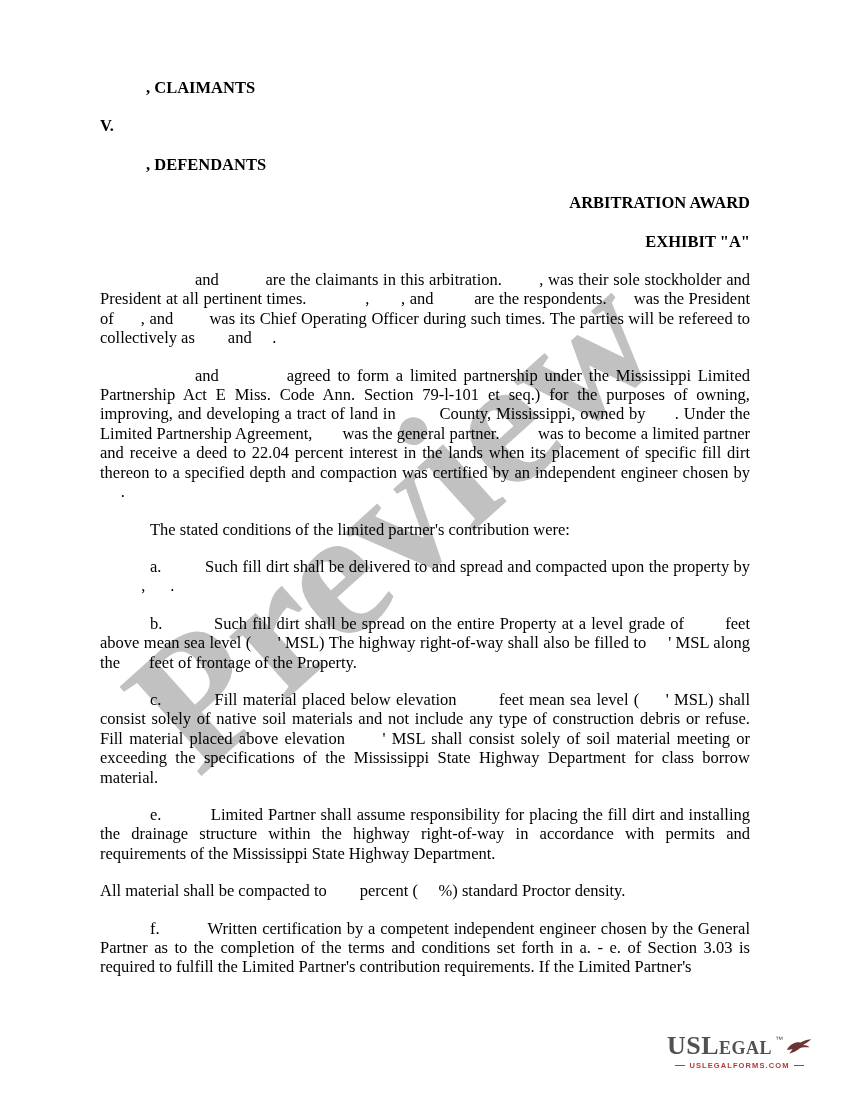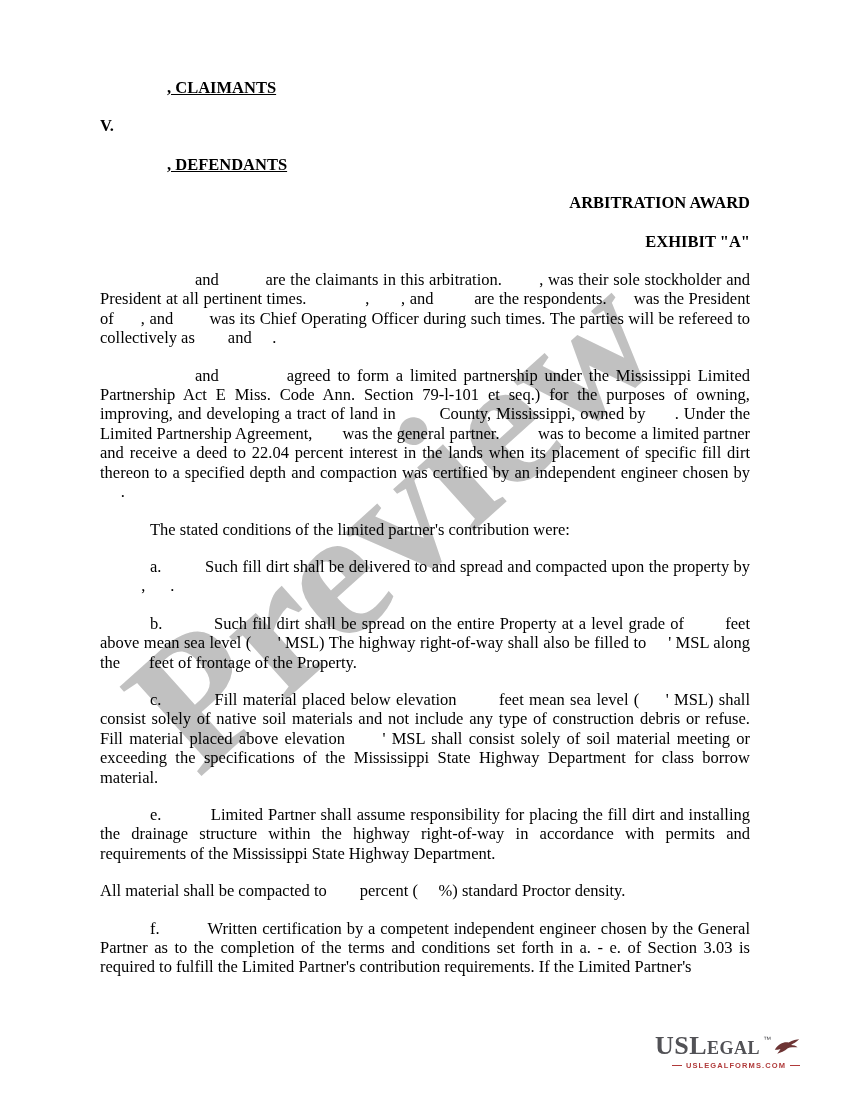--- a/index.html
+++ b/index.html
@@ -18,21 +18,21 @@
     position: relative;
     z-index: 1;
     padding: 78px 100px 0 100px;
     font-size: 16.5px;
     line-height: 19.4px;
   }
   .caption-line {
     font-weight: bold;
     margin: 0 0 19px 0;
   }
-  .caption-line.indented { margin-left: 67px; text-decoration: underline; }
+  .caption-line.indented { margin-left: 46px; }
   .heading {
     text-align: right;
     margin: 0 0 19px 0;
   }
   .heading.bold { font-weight: bold; }
   .para {
     margin: 0 0 18px 0;
     text-align: justify;
   }
   .para.indent-large { text-indent: 95px; }
@@ -53,21 +53,21 @@
     opacity: 0.55;
     transform: rotate(-42deg);
     transform-origin: center center;
     pointer-events: none;
     user-select: none;
   }
 
   .uslegal {
     position: absolute;
     z-index: 2;
-    right: 50px;
+    right: 38px;
     bottom: 30px;
     text-align: center;
   }
   .logo-row {
     display: flex;
     align-items: flex-end;
     justify-content: center;
     gap: 3px;
   }
   .logo-text {
@@ -86,21 +86,21 @@
     color: var(--logo-gray, #525256);
     align-self: flex-start;
     margin-top: 2px;
   }
   .eagle { width: 26px; height: 17px; margin-bottom: 3px; }
   .eagle path { fill: var(--eagle-maroon, #6d3434); }
   .logo-caption-row {
     margin-top: 3px;
     display: flex;
     align-items: center;
-    justify-content: flex-end;
+    justify-content: center;
     gap: 4px;
   }
   .caption-rule {
     display: inline-block;
     width: 10px;
     height: 1px;
     background: var(--accent-red, #b03a3a);
   }
   .logo-caption {
     font-family: "Liberation Sans", sans-serif;

